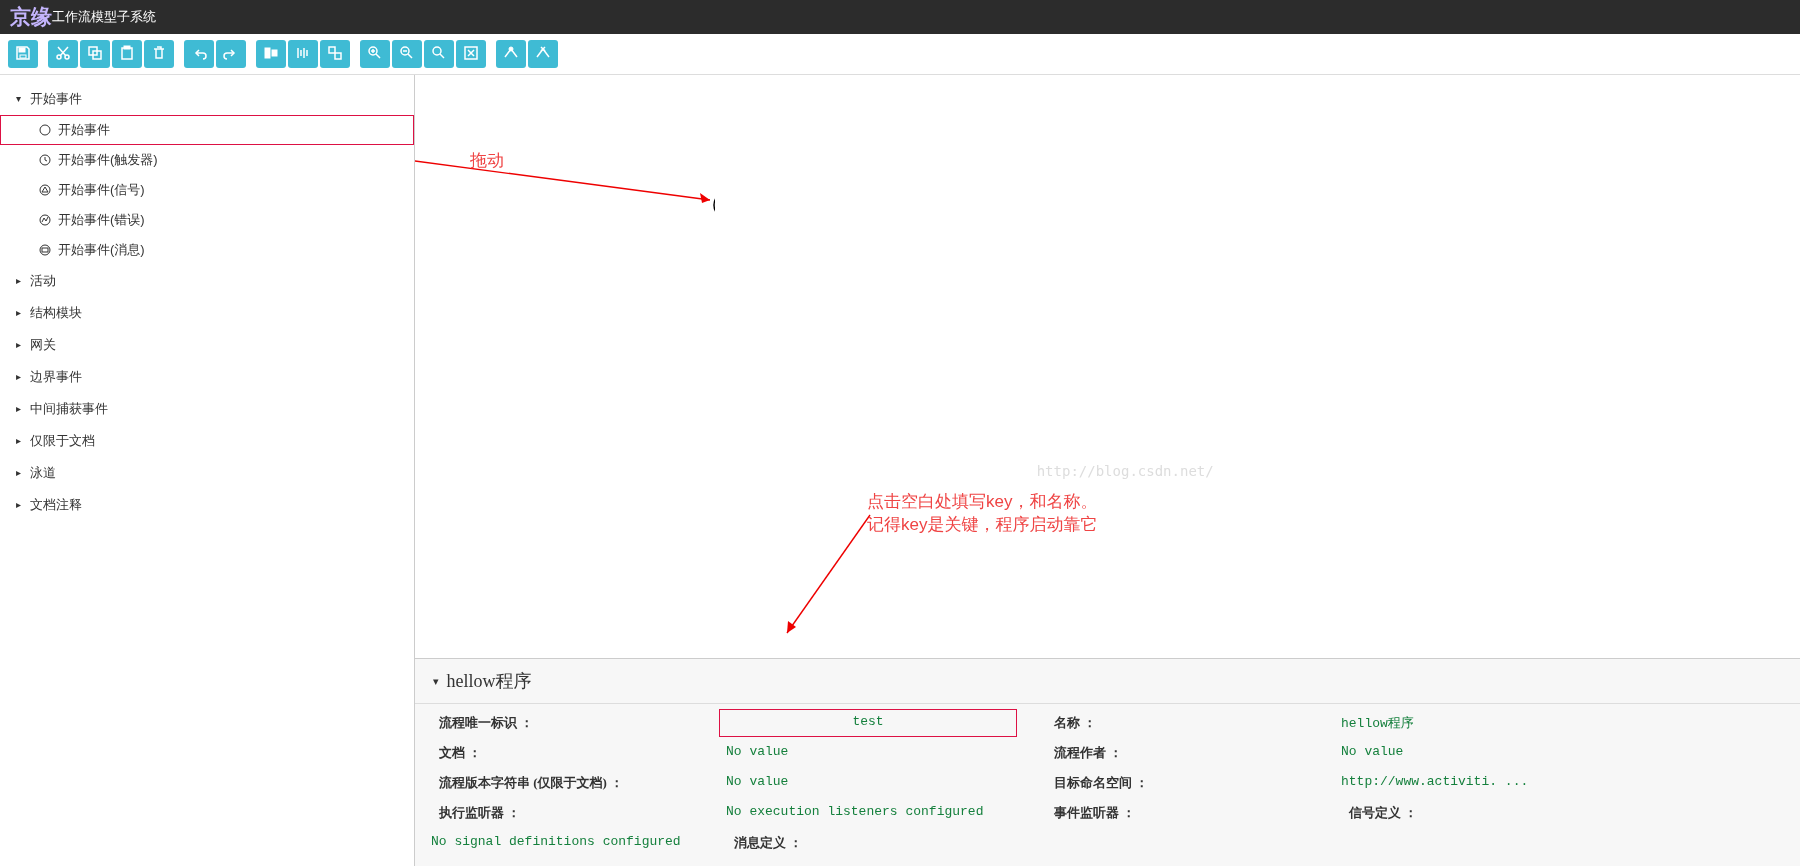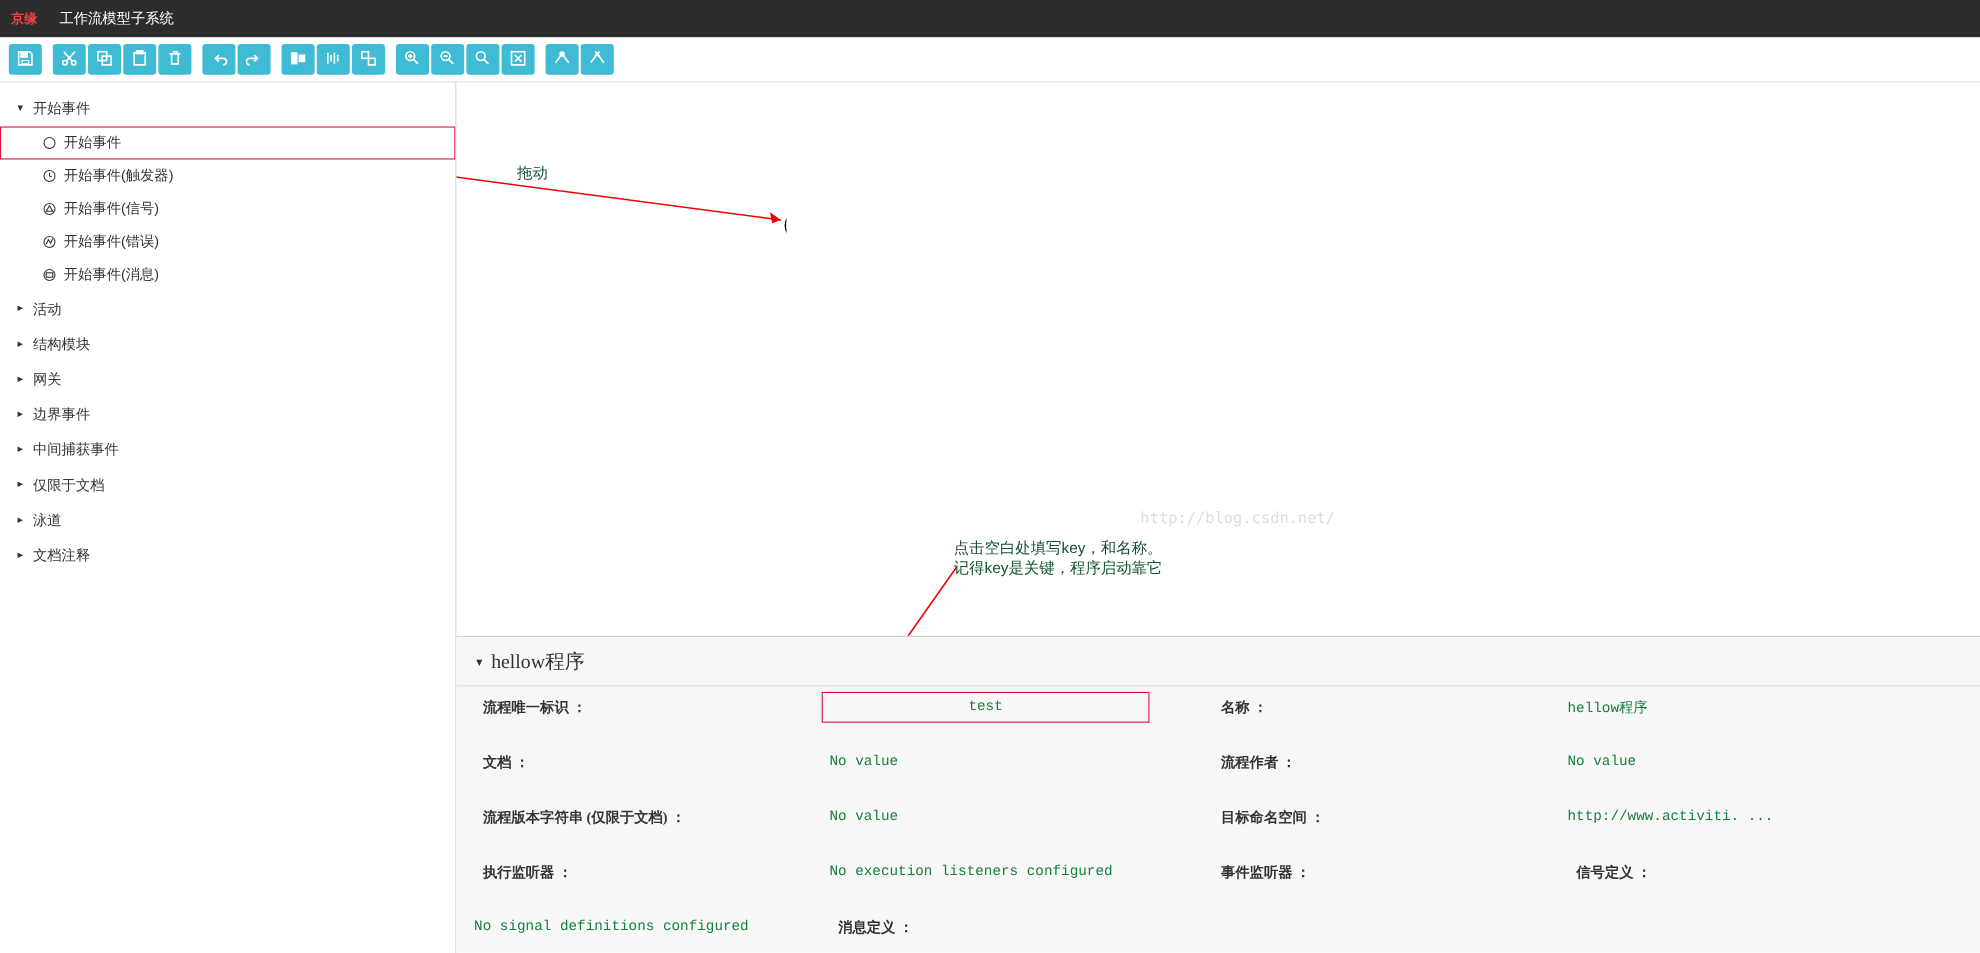--- a/index.html
+++ b/index.html
@@ -1,38 +1,38 @@
 <!DOCTYPE html>
 <html><head>
 <meta charset="utf-8">
 <style>
 * { margin: 0; padding: 0; box-sizing: border-box; }
 body { font-family: "Microsoft YaHei", Arial, sans-serif; font-size: 13px; color: #333; background: #fff; overflow: hidden; }
 .header { background: #2c2c2c; height: 34px; display: flex; align-items: center; padding: 0 10px; }
-.logo { color: #ef4444; font-size: 12px; font-weight: bold; margin-right: 20px; }
+.logo { color: #c4b5fd; font-size: 21px; font-weight: bold; margin-right: 0; }
 .logo-suffix { color: #fff; font-size: 13px; }
 .toolbar { background: #fff; border-bottom: 1px solid #ddd; padding: 6px 8px; display: flex; gap: 4px; align-items: center; }
 .tool-group { display: flex; gap: 2px; margin-right: 6px; }
 .tool-btn { width: 30px; height: 28px; background: #3fbbd4; border: none; border-radius: 3px; display: flex; align-items: center; justify-content: center; cursor: pointer; color: #fff; }
 .tool-btn svg { width: 16px; height: 16px; fill: #fff; stroke: #fff; }
 .main { display: flex; height: calc(100vh - 68px); }
 .sidebar { width: 415px; border-right: 1px solid #ccc; overflow-y: auto; padding: 8px 0; }
 .tree-group { padding: 4px 16px; cursor: pointer; display: flex; align-items: center; gap: 4px; line-height: 24px; }
 .tree-group .caret { width: 10px; display: inline-block; font-size: 10px; }
 .tree-item { padding: 4px 16px 4px 38px; cursor: move; display: flex; align-items: center; gap: 6px; line-height: 22px; }
 .tree-item.selected { outline: 1px solid #d14; outline-offset: -1px; background: #fff; }
 .node-icon { width: 14px; height: 14px; display: inline-flex; align-items: center; justify-content: center; }
 .canvas-area { flex: 1; position: relative; background: #fff; overflow: hidden; }
 .diagram { position: absolute; inset: 0; }
 .watermark { position: absolute; top: 388px; left: 50%; transform: translateX(-40%); color: #ddd; font-family: monospace; font-size: 14px; }
-.annotation { position: absolute; color: #14532d; font-size: 14px; pointer-events: none; }
+.annotation { position: absolute; color: #ef4444; font-size: 17px; pointer-events: none; }
 .properties { position: absolute; bottom: 0; left: 415px; right: 0; background: #f7f7f7; border-top: 1px solid #ccc; }
 .prop-header { padding: 10px 18px; border-bottom: 1px solid #ddd; display: flex; align-items: center; gap: 8px; font-size: 18px; font-family: SimSun, serif; }
 .prop-header .caret { font-size: 11px; }
-.prop-body { padding: 8px 12px 12px; display: grid; grid-template-columns: 295px 320px 295px 1fr; column-gap: 0; row-gap: 8px; font-size: 13px; gap: 28px; }
+.prop-body { padding: 8px 12px 12px; display: grid; grid-template-columns: 295px 320px 295px 1fr; column-gap: 0; row-gap: 8px; font-size: 13px; }
 .prop-label { font-weight: bold; padding: 2px 4px 2px 12px; font-family: SimSun, serif; }
 .prop-value { color: #15803d; padding: 2px 4px; font-family: Liberation Mono, monospace; }
 .prop-value.highlighted { outline: 1px solid #d14; outline-offset: 2px; text-align: center; margin-right: 28px; }
 svg.arrow-line { position: absolute; pointer-events: none; }
 </style>
 </head>
 <body>
 
 <div class="header">
   <span class="logo">京缘</span>

